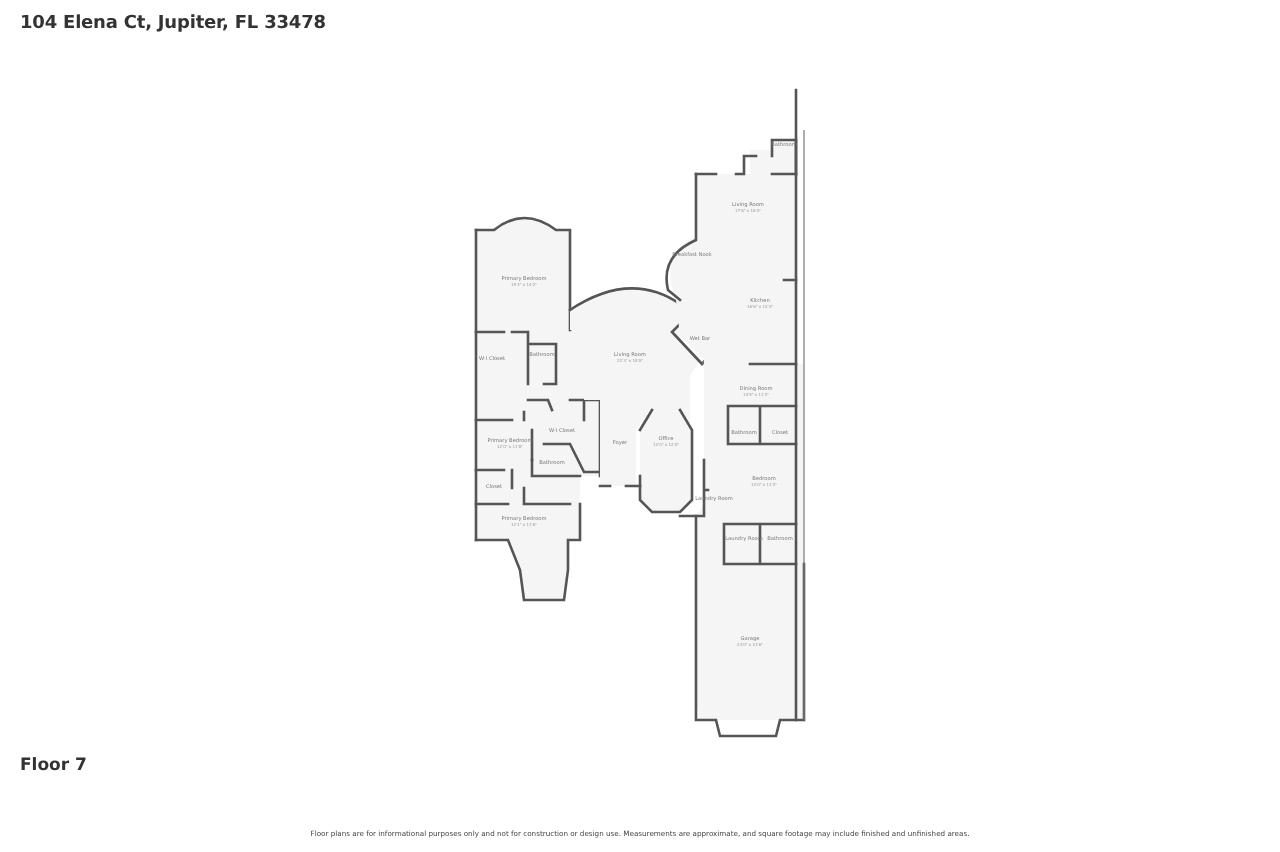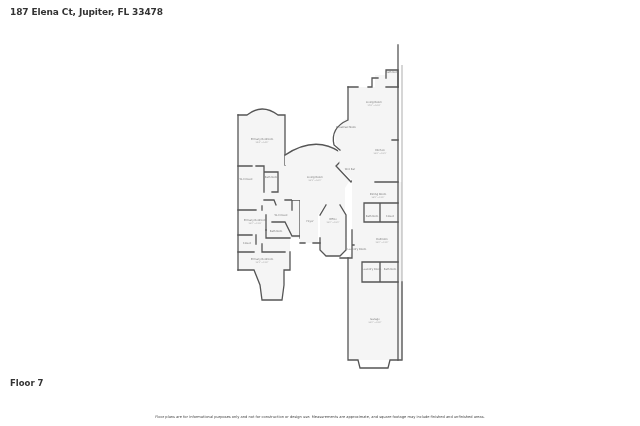--- a/index.html
+++ b/index.html
@@ -10,21 +10,21 @@
   svg.plan { position: absolute; left: 0; top: 0; }
   .room-fill { fill: #f5f5f5; }
   .wall { stroke: #555555; stroke-width: 1.3; fill: none; stroke-linecap: square; }
   .thin { stroke: #777777; stroke-width: 0.6; fill: none; }
   .lbl { font-size: 2.6px; fill: #777777; text-anchor: middle; font-family: "DejaVu Sans", sans-serif; }
   .dim { font-size: 2px; fill: #999999; text-anchor: middle; font-family: "DejaVu Sans", sans-serif; }
 </style>
 </head>
 <body>
 
-<div class="title">187 Elena Ct, Jupiter, FL 33478</div>
+<div class="title">104 Elena Ct, Jupiter, FL 33478</div>
 
 <svg class="plan" width="640" height="426" viewBox="0 0 640 426">
 
   <g>
     <path class="room-fill" d="M238,115 L247,115 Q262,103 278,115 L285,115 L285,165 L292,165 L292,200 L300,200 L300,238 L290,238 L290,270 L284,270 L284,285 L282,300 L262,300 L260,285 L254,270 L238,270 Z"></path>
     <path class="wall" d="M238,115 L247,115 Q262,103 278,115 L285,115 L285,165"></path>
     <path class="wall" d="M238,115 L238,270"></path>
     <path class="wall" d="M238,166 L252,166 M256,166 L264,166 M264,166 L264,192 M264,172 L278,172 L278,192 L272,192"></path>
     <path class="wall" d="M238,210 L256,210 M262,206 L262,210 M264,200 L274,200 L276,205"></path>
     <path class="wall" d="M238,235 L252,235 M256,235 L256,244 M238,252 L254,252 M262,244 L262,252 L285,252"></path>

